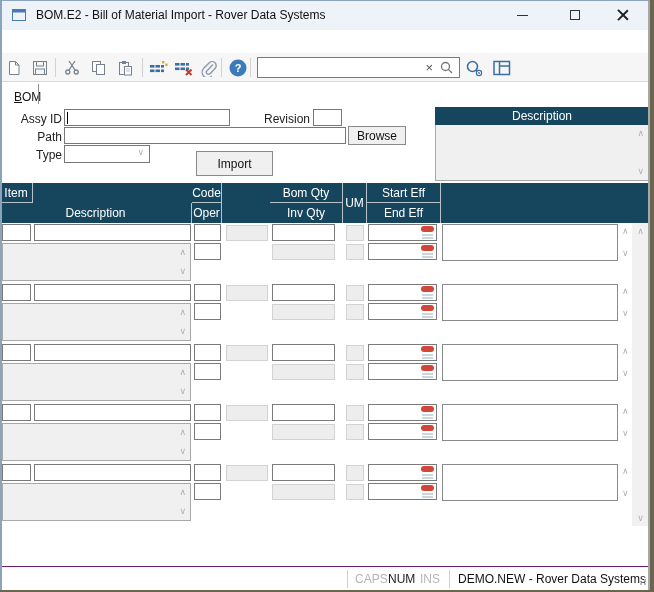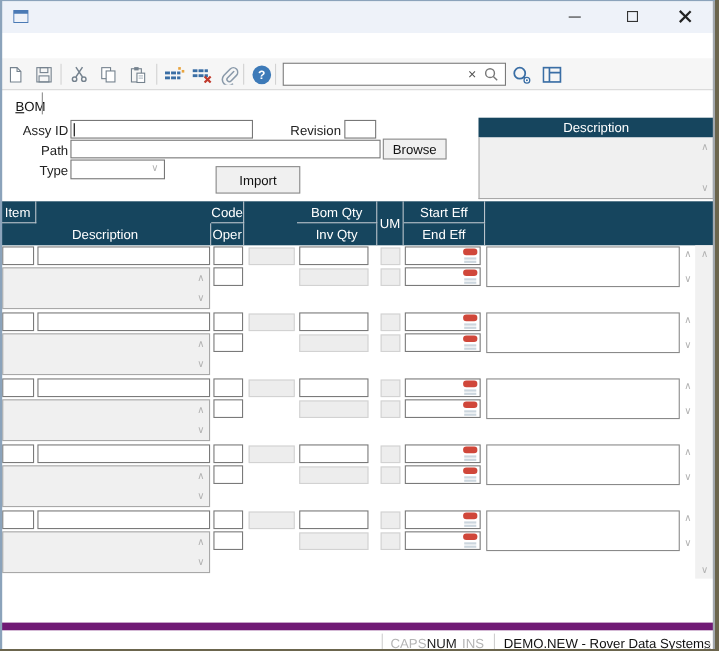--- a/index.html
+++ b/index.html
@@ -103,21 +103,21 @@
   .f-desc .chev-d { position:absolute; right:4px; bottom:4px; }
   .desc-body .chev-u { position:absolute; right:4px; top:4px; }
   .desc-body .chev-d { position:absolute; right:4px; bottom:4px; }
 
   
   .vscroll { position:absolute; left:632px; top:223px; width:17px; height:303px; background:#f1f1f1; }
   .sb-btn { position:absolute; left:0; width:17px; height:16px; display:flex; align-items:center; justify-content:center; }
   .sb-up { top:0; } .sb-dn { bottom:0; }
 
   
-  .statusbar { position:absolute; left:0; top:566px; width:650px; height:24px; background:#fff; border-top:7px solid #701a75; font-size:12px; }
+  .statusbar { position:absolute; left:0; top:566px; width:650px; height:24px; background:#fff; border-top:1px solid #701a75; font-size:12px; }
   .ssep { position:absolute; top:3px; width:1px; height:18px; background:#cfcfcf; }
   .skey { position:absolute; top:5px; }
   .dim { color:#b5b5b5; }
   .smsg { position:absolute; left:458px; top:5px; color:#111; white-space:nowrap; }
   .grip { position:absolute; right:4px; top:8px; width:10px; height:10px; }
   .grip i { position:absolute; width:2px; height:2px; background:#b9b9b9; }
   .grip i:nth-child(1){ right:0; bottom:0; } .grip i:nth-child(2){ right:4px; bottom:0; }
   .grip i:nth-child(3){ right:0; bottom:4px; }
 
   svg { display:block; }
@@ -127,20 +127,21 @@
 
 <div class="screen">
 
   <div class="titlebar">
     <span class="title-icon">
       <svg width="14" height="12" viewBox="0 0 14 12">
           <rect x="0.5" y="0.5" width="13" height="11" fill="none" stroke="#4a7ab5"></rect>
           <rect x="0.5" y="0.5" width="13" height="3" fill="#4a7ab5"></rect>
         </svg>
     </span>
+    <span class="title-text">BOM.E2 - Bill of Material Import - Rover Data Systems</span>
     <div class="winbtn btn-min">
         <span class="glyph-min"></span>
       </div>
     <div class="winbtn btn-max">
         <span class="glyph-max"></span>
       </div>
     <div class="winbtn btn-close">
         <span class="glyph-close"></span>
       </div>
   </div>

